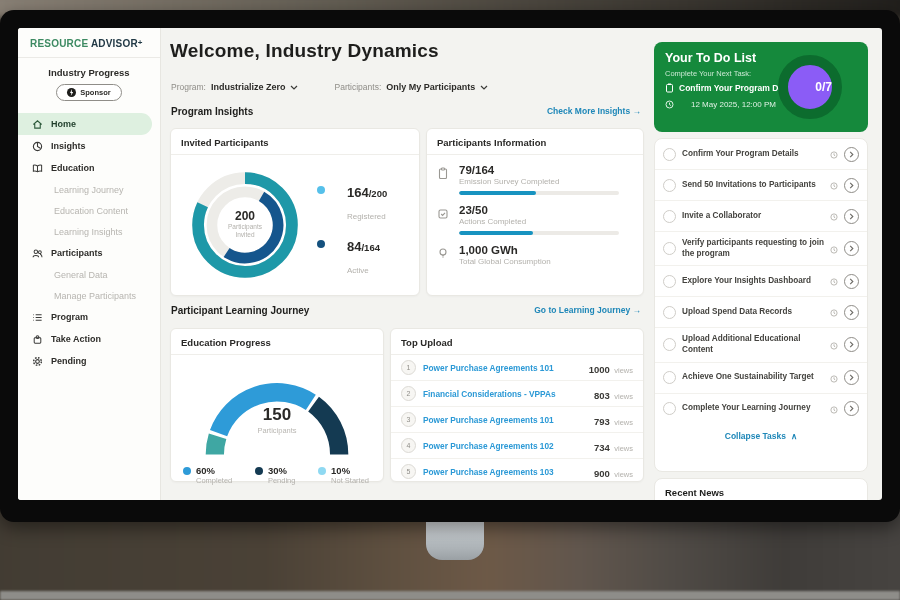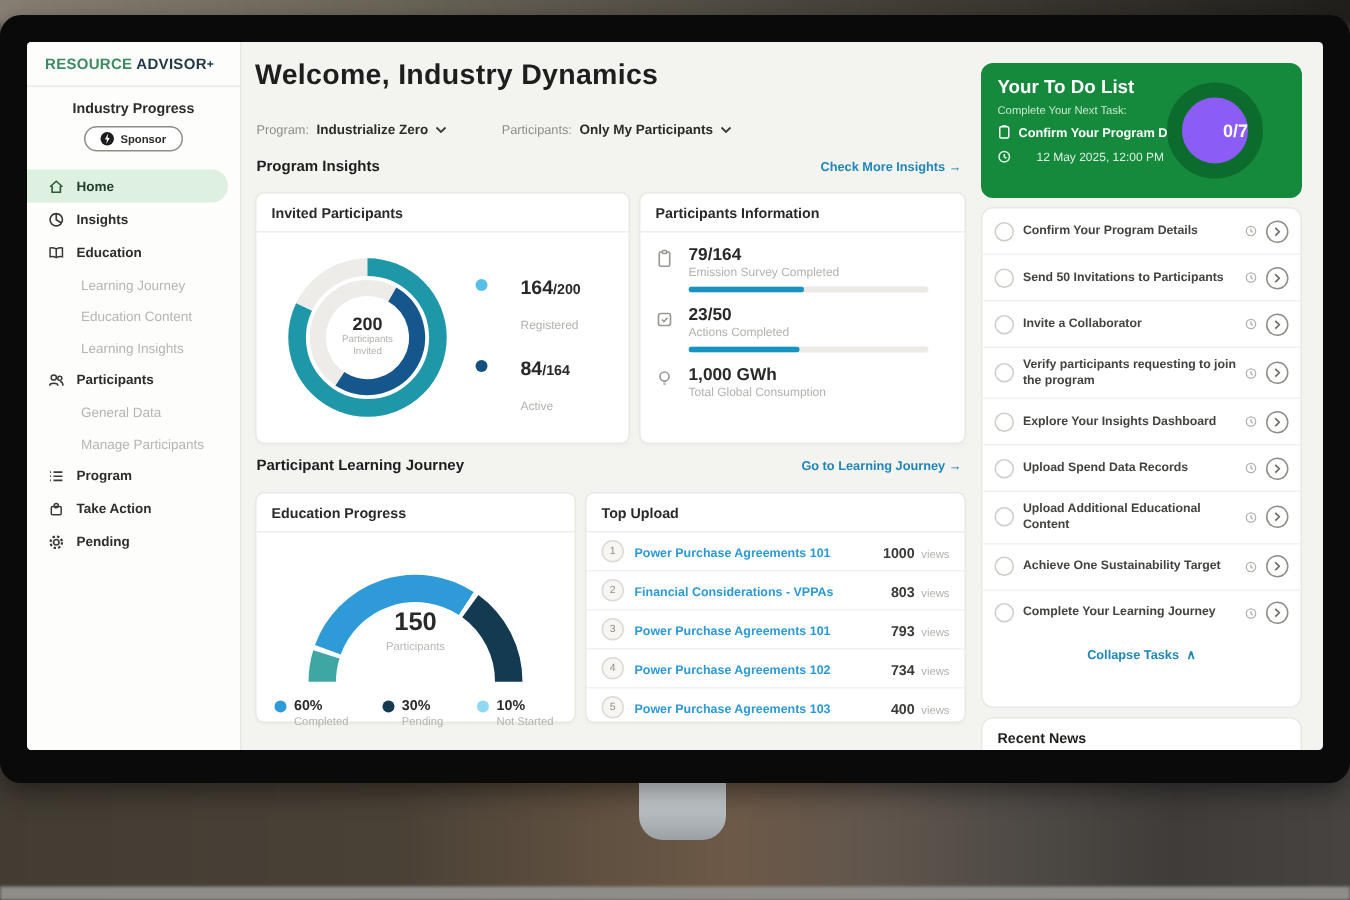--- a/index.html
+++ b/index.html
@@ -345,21 +345,21 @@
             <span class="l-views"><b>793</b> <span>views</span></span>
           </div>
           <div class="lesson">
             <span class="rank">4</span>
             <span class="l-title">Power Purchase Agreements 102</span>
             <span class="l-views"><b>734</b> <span>views</span></span>
           </div>
           <div class="lesson">
             <span class="rank">5</span>
             <span class="l-title">Power Purchase Agreements 103</span>
-            <span class="l-views"><b>400</b> <span>views</span></span>
+            <span class="l-views"><b>900</b> <span>views</span></span>
           </div>
         </div>
       </main>
 
       <div class="green-card">
         <div class="gc-title">Your To Do List</div>
         <div class="gc-sub">Complete Your Next Task:</div>
         <div class="gc-task">
           <svg width="9" height="10" viewBox="0 0 9 10" fill="none" stroke="#fff" stroke-width="1">
               <rect x="1.5" y="1.5" width="6" height="7.5" rx="1"></rect>

